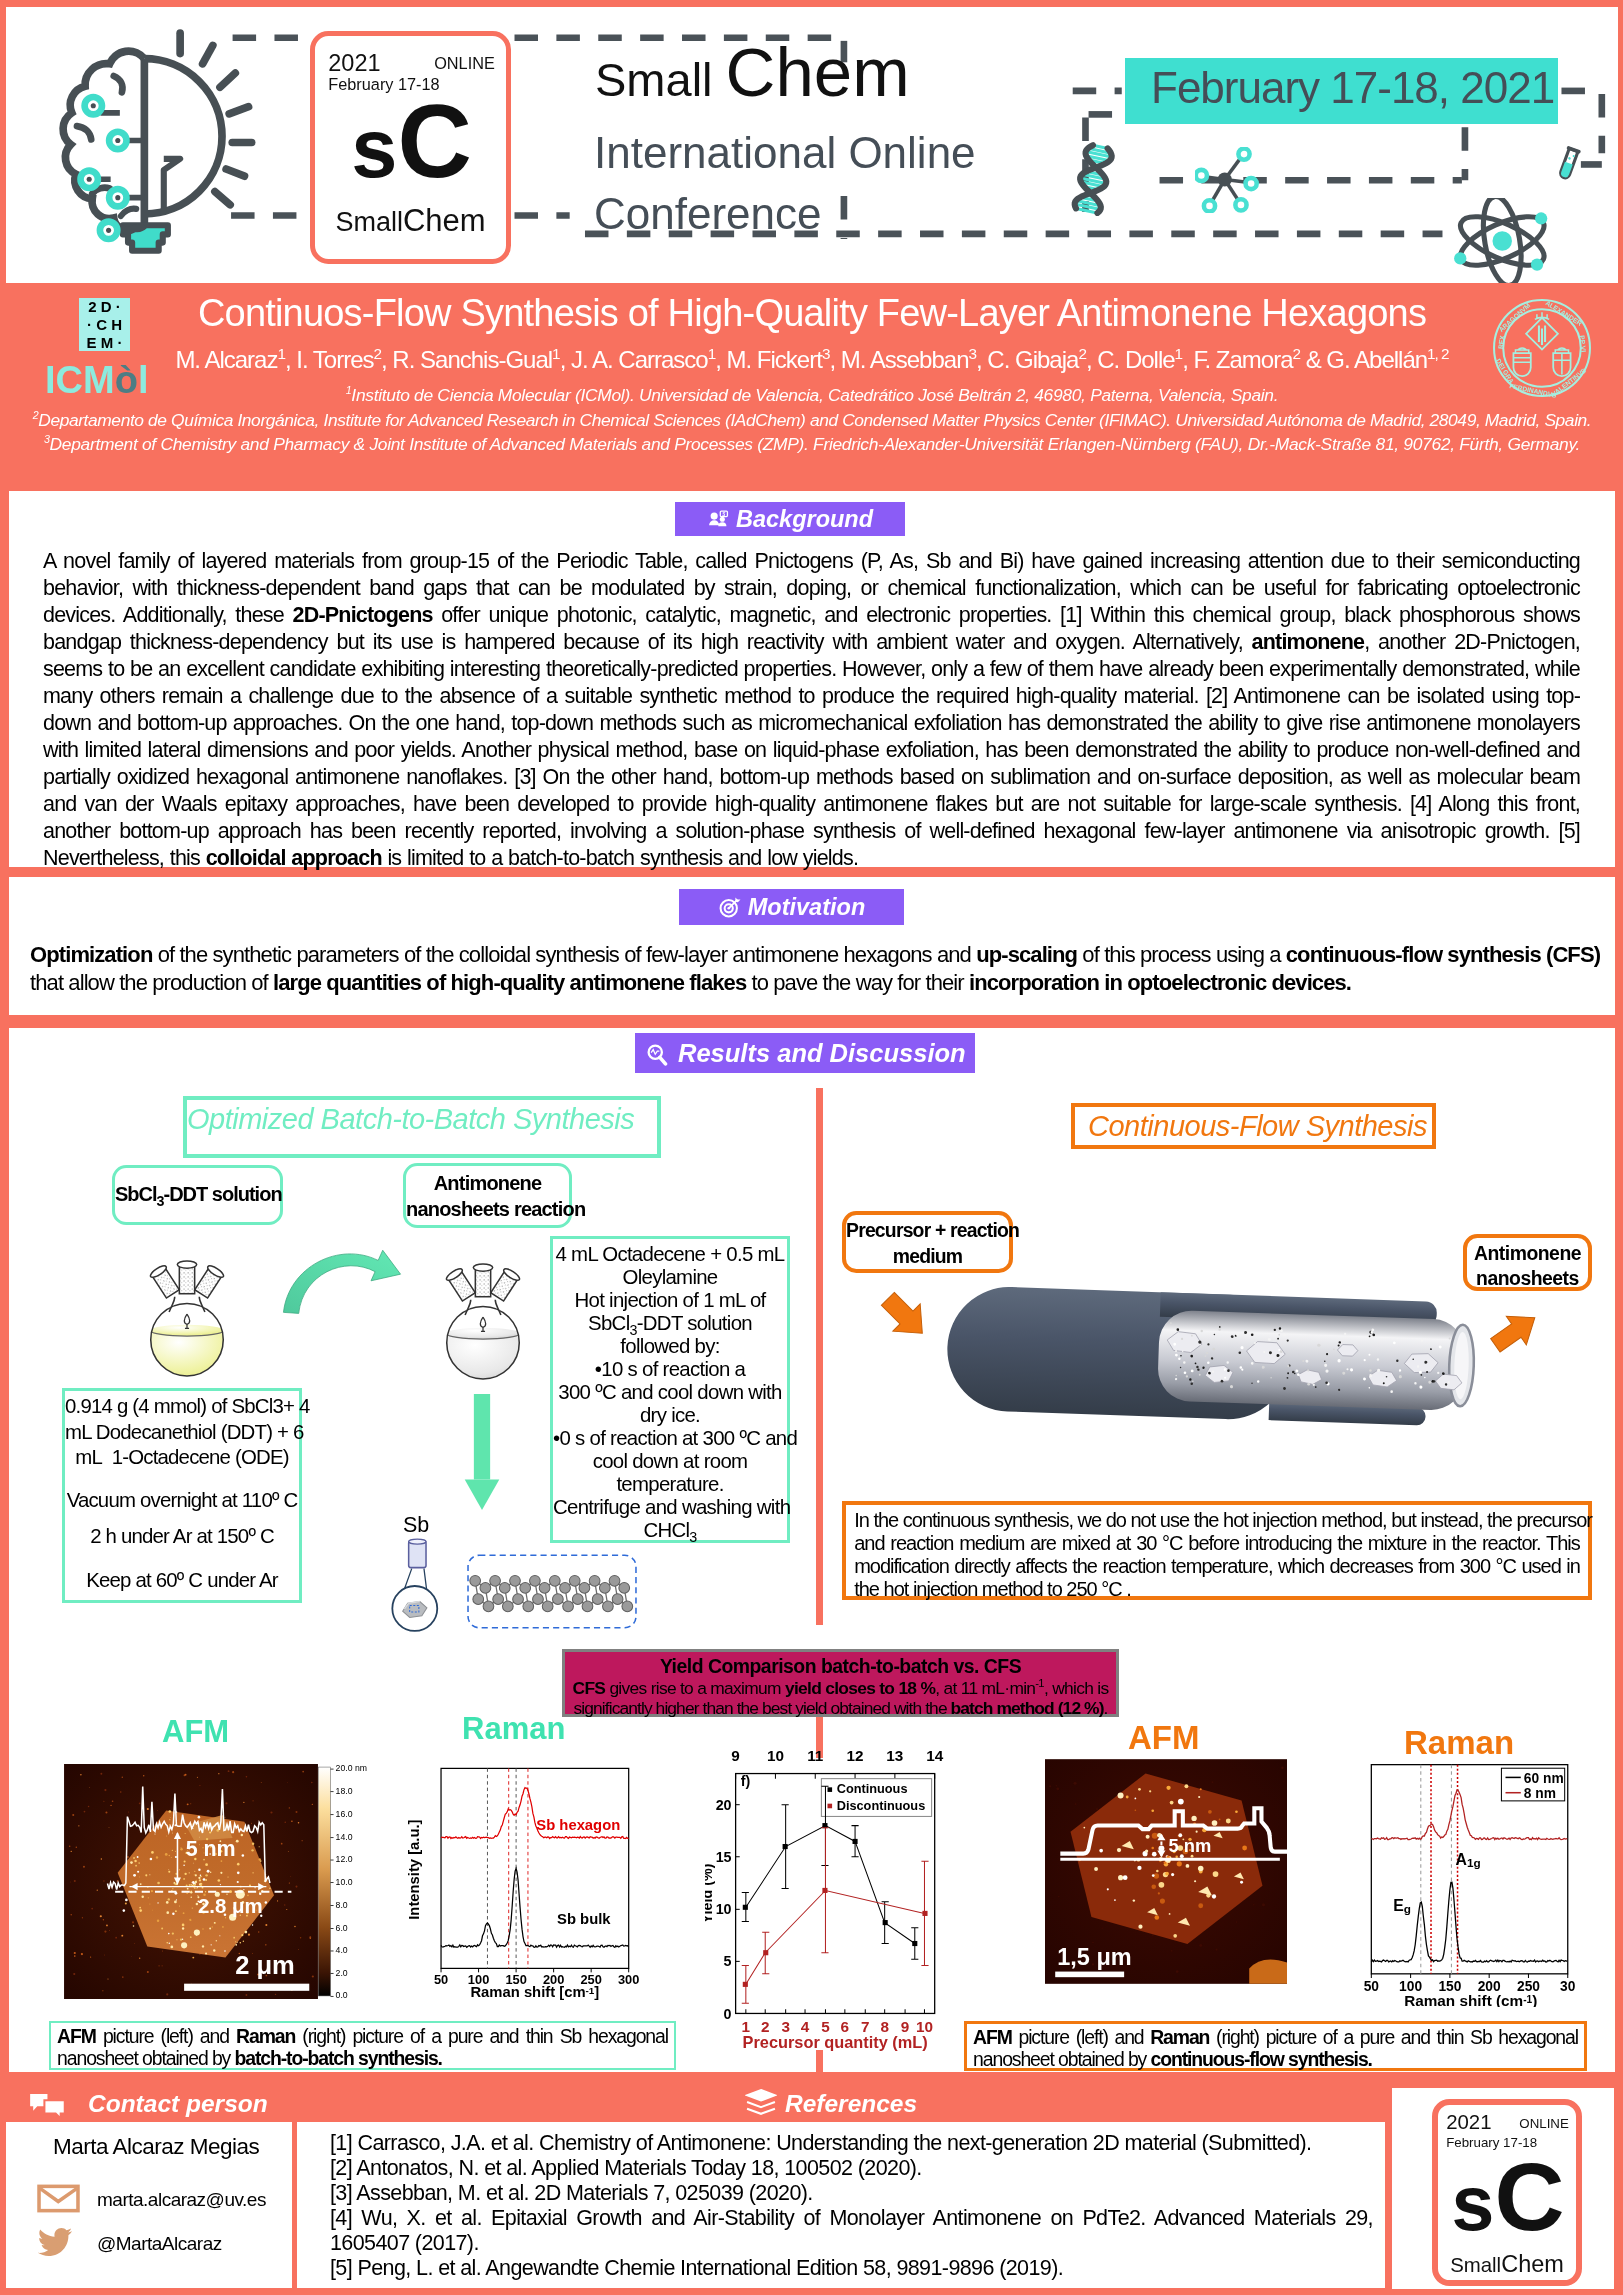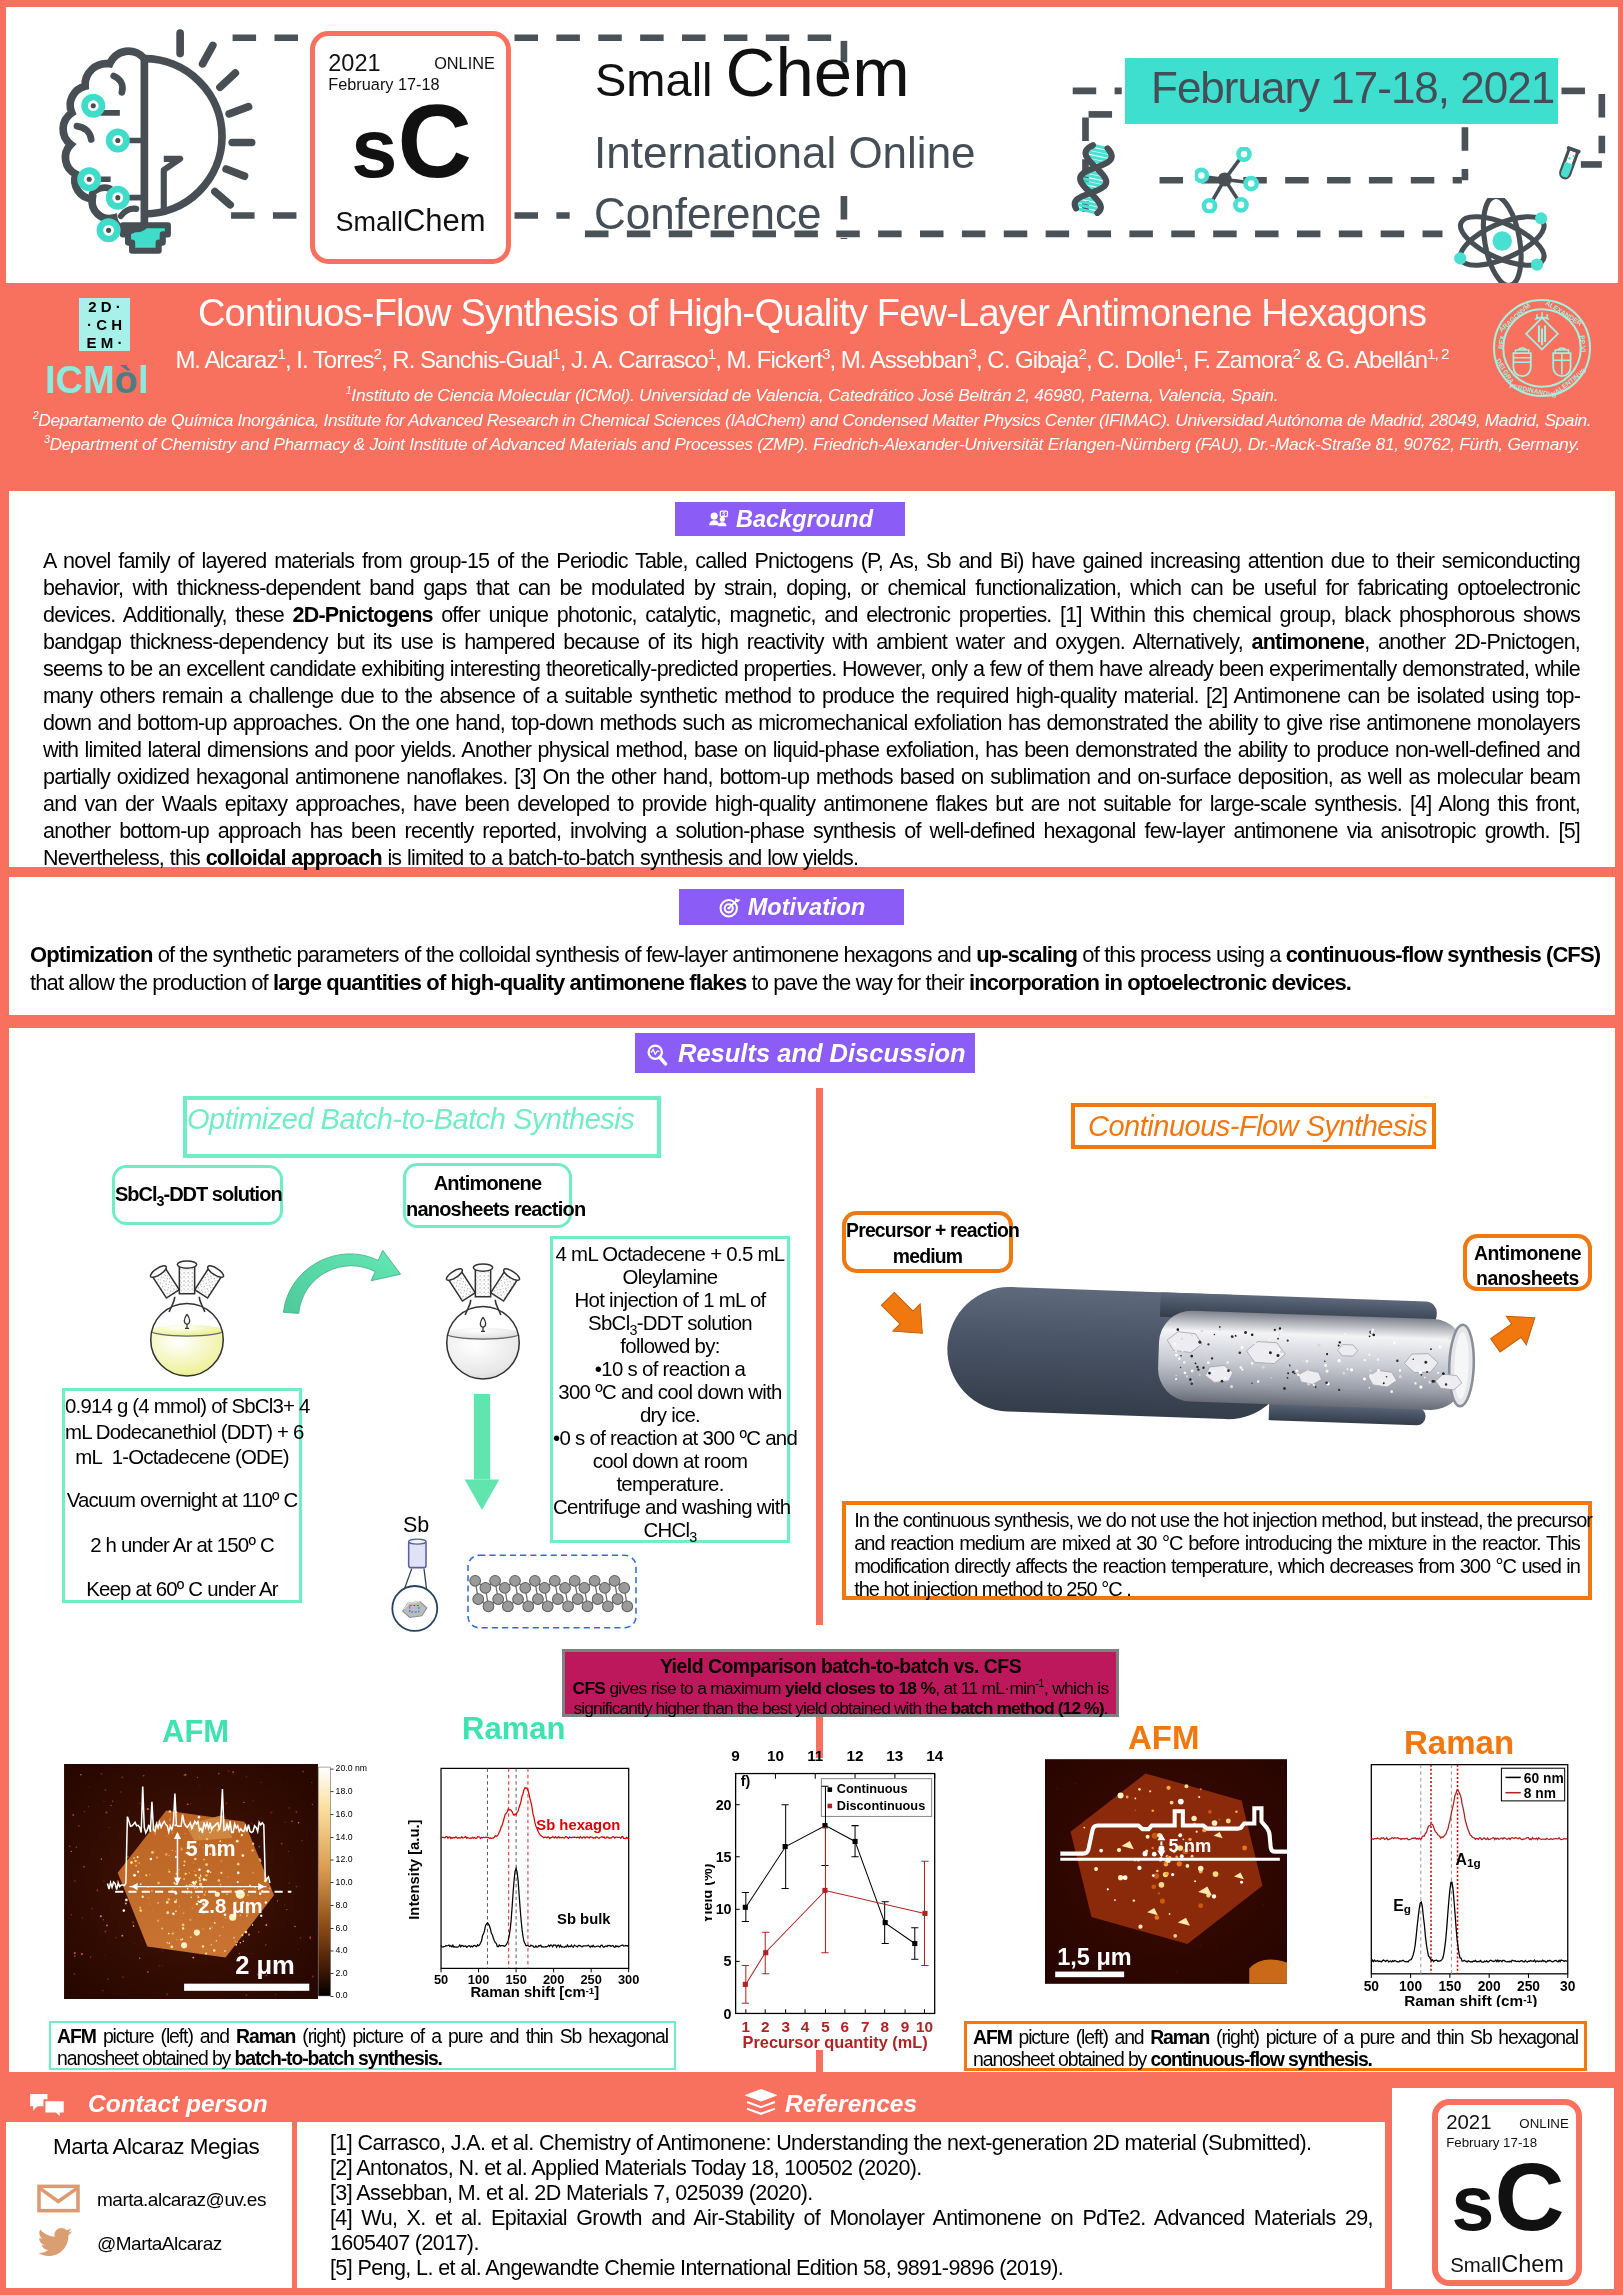--- a/index.html
+++ b/index.html
@@ -347,21 +347,21 @@
           <stop offset="0" stop-color="#4fc99c"></stop>
           <stop offset="1" stop-color="#62e8b4"></stop>
         </linearGradient>
       </defs>
 <path d="M10 150 C20 60 120 10 196 48 L205 28 L240 75 L182 88 L190 70 C130 38 48 75 40 152 Z" fill="url(#cag)" stroke="#3aa87e" stroke-width="1.5"></path>
 </svg></div>
 
 <div class="abs" style="left:62px;top:1388px;width:240px;height:215px;border:3.1px solid #70edc2;box-sizing:border-box;text-align:center;font-size:20.4px;color:#000;line-height:25.5px;letter-spacing:-0.8px;white-space:nowrap;">
 <div style="margin-top:3.1px;">0.914 g (4 mmol) of SbCl3+ 4<br>mL Dodecanethiol (DDT) + 6<br>mL&nbsp; 1-Octadecene (ODE)</div>
 <div style="margin-top:17.4px;">Vacuum overnight at 110º C</div>
-<div style="margin-top:20px;">2 h under Ar at 150º C</div>
+<div style="margin-top:11px;">2 h under Ar at 150º C</div>
 <div style="margin-top:18.4px;">Keep at 60º C under Ar</div>
 </div>
 
 <div class="abs" style="left:550px;top:1236px;width:240px;height:307px;border:3.1px solid #70edc2;box-sizing:border-box;text-align:center;font-size:20.4px;color:#000;line-height:23px;padding-top:4.1px;letter-spacing:-0.7px;white-space:nowrap;">
 4 mL Octadecene + 0.5 mL<br>Oleylamine<br>Hot injection of 1 mL of<br>SbCl<sub style="font-size:14.3px;">3</sub>-DDT solution<br>followed by:<br>•10 s of reaction a<br>300 ºC and cool down with<br>dry ice.<br>•0 s of reaction at 300 ºC and<br>cool down at room<br>temperature.<br>Centrifuge and washing with<br>CHCl<sub style="font-size:14.3px;">3</sub>
 </div>
 
 <div id="downarrow" class="abs" style="left:464px;top:1394px;width:36px;height:117px;"><svg width="36" height="117" viewBox="0 0 70 230">
 <rect x="19" y="0" width="32" height="168" fill="#5fe5ad"></rect>
 <path d="M1 168 H69 L35 228 Z" fill="#5fe5ad"></path>

